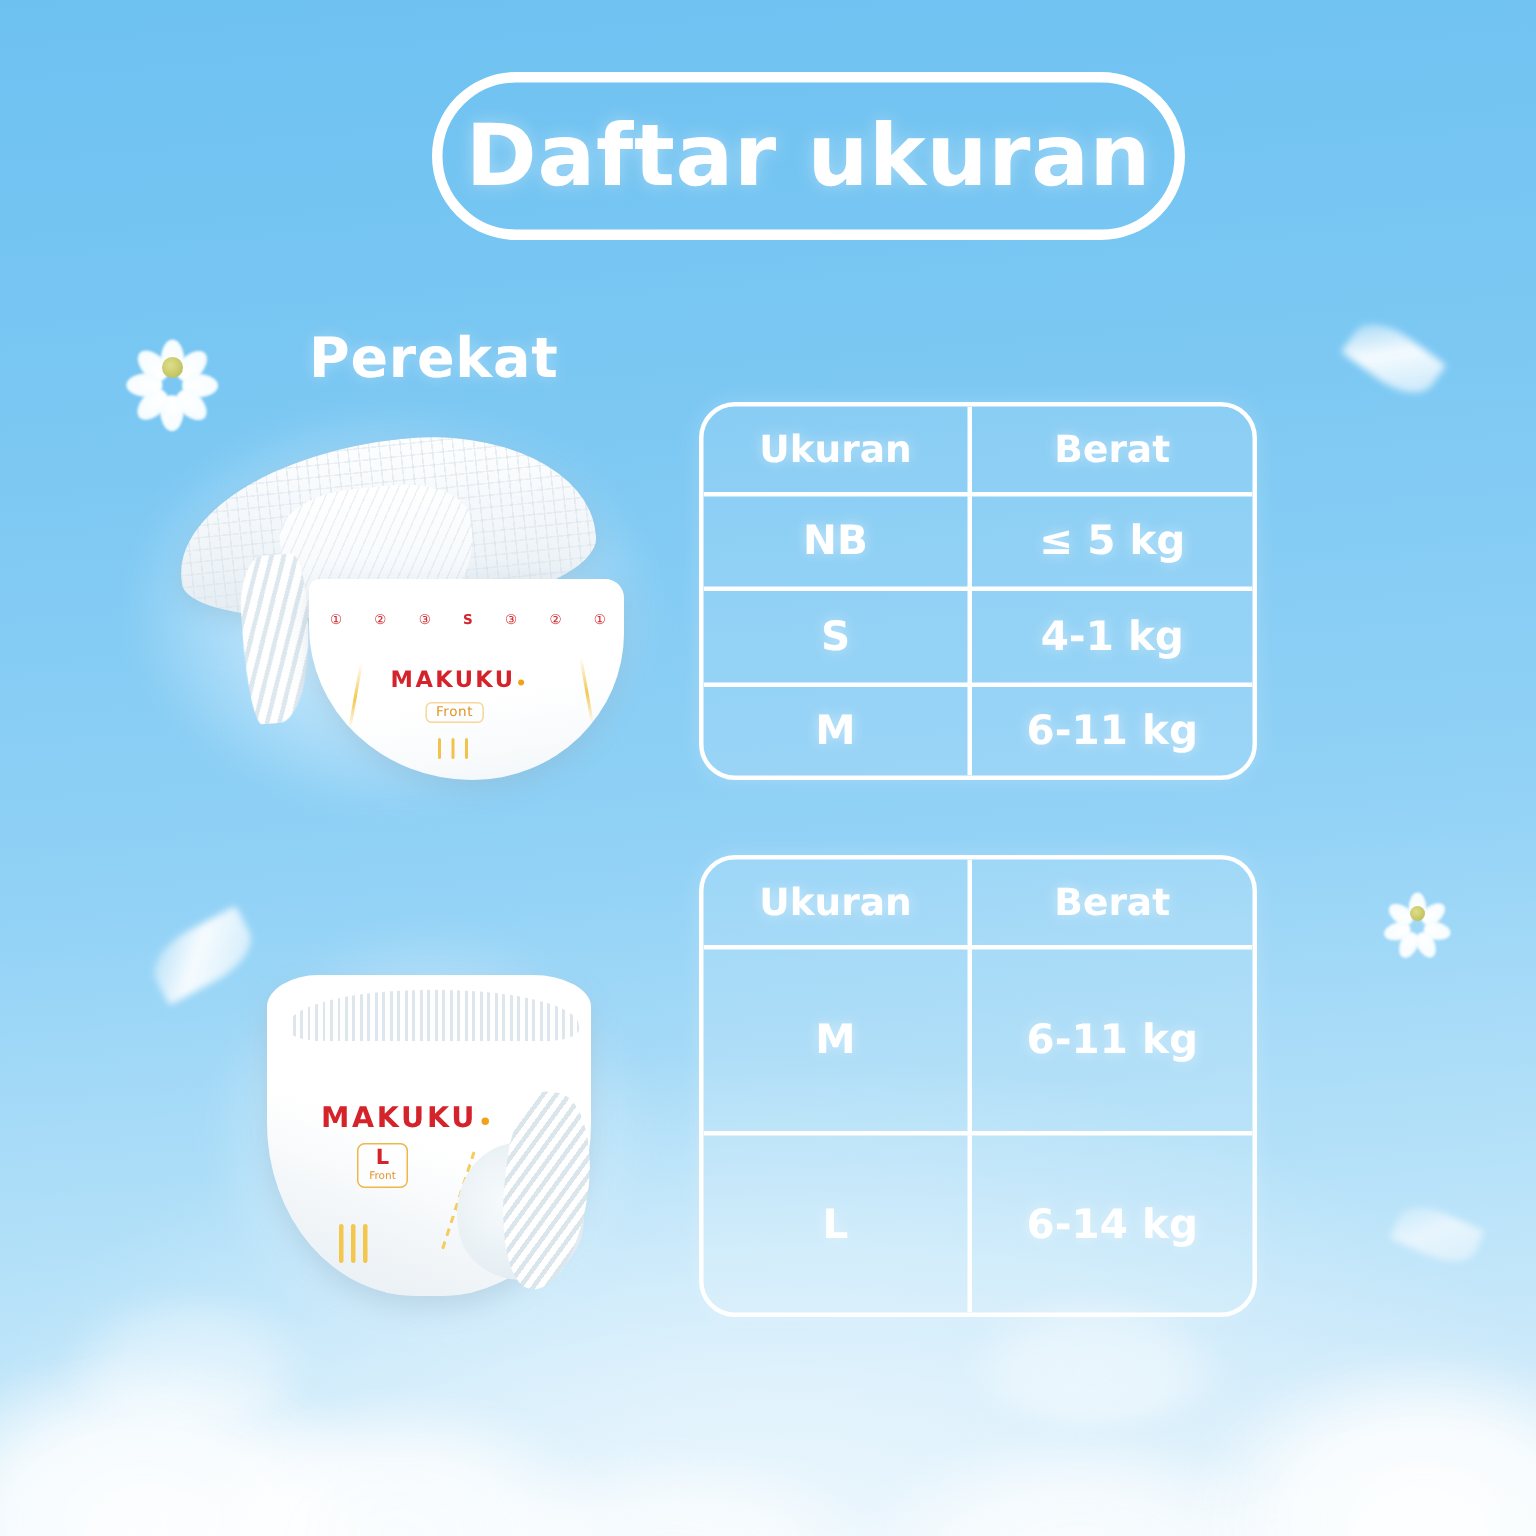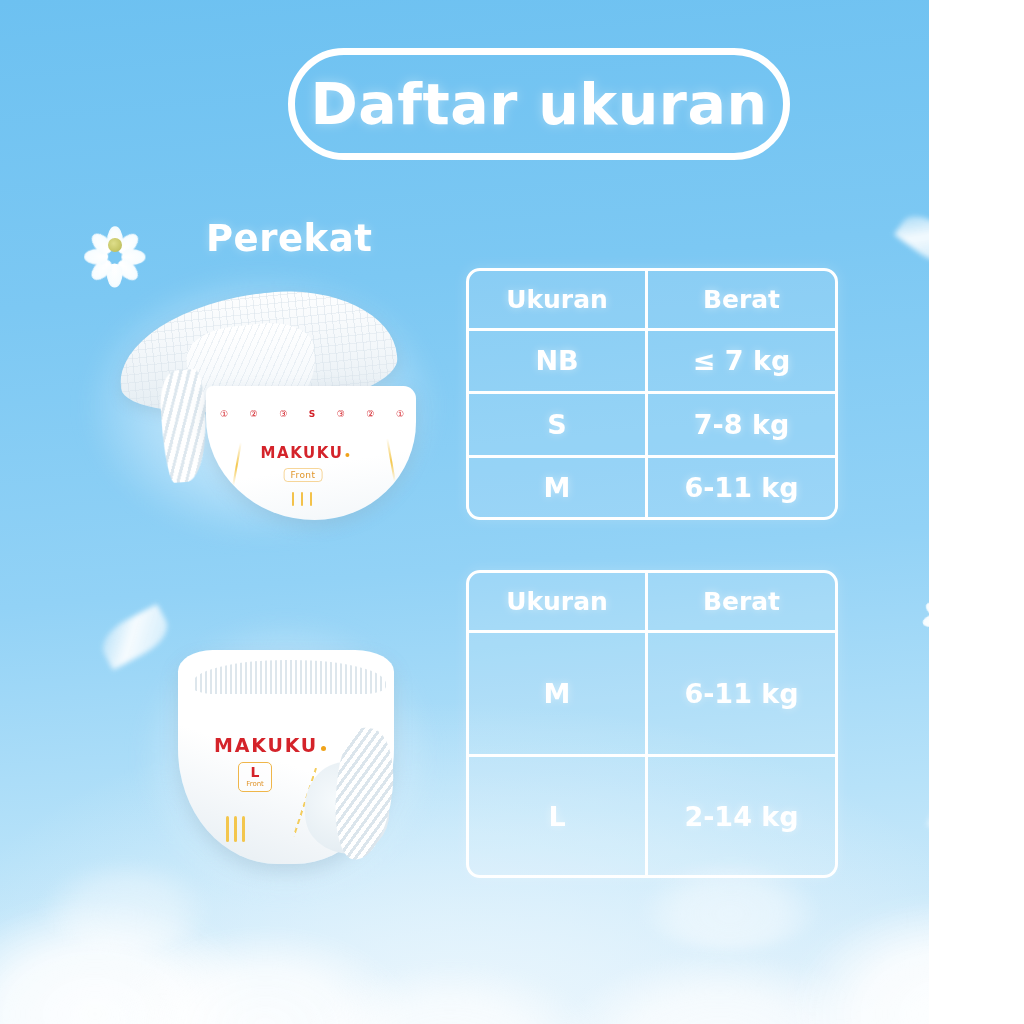--- a/index.html
+++ b/index.html
@@ -7,21 +7,21 @@
 
   html, body {
     width: 1024px;
     height: 1024px;
     overflow: hidden;
     font-family: "Liberation Sans", sans-serif;
   }
 
   #page {
     position: relative;
-    width: 929px;
+    width: 1024px;
     height: 1024px;
     background:
       radial-gradient(ellipse 900px 520px at 50% 100%, #eaf6fd 0%, rgba(234,246,253,0) 62%),
       linear-gradient(175deg, #6dc1f1 0%, #7cc8f3 28%, #92d2f6 55%, #b7e2f9 78%, #dff0fb 100%);
     overflow: hidden;
     text-decoration: underline;
   }
 
   
   .deco { position: absolute; pointer-events: none; }
@@ -281,21 +281,21 @@
     position: absolute;
     width: 3px; height: 26px;
     background: #f3c64d;
     border-radius: 2px;
   }
 
   
   .size-table {
     position: absolute;
     border: 3px solid #ffffff;
-    border-radius: 14px;
+    border-radius: 24px;
     overflow: hidden;
     background: rgba(255,255,255,0.10);
     box-shadow: 0 0 14px rgba(255,255,255,.18);
   }
   #table-perekat { left: 466px; top: 268px; width: 372px; height: 252px; }
   #table-celana  { left: 466px; top: 570px; width: 372px; height: 308px; }
 
   .size-table table {
     width: 100%; height: 100%;
     border-collapse: collapse;
@@ -406,25 +406,25 @@
     <table>
       <thead>
         <tr>
           <th class="col-size">Ukuran</th>
           <th class="col-weight">Berat</th>
         </tr>
       </thead>
       <tbody>
         <tr>
           <td>NB</td>
-          <td>≤ 7 kg</td>
+          <td>≤ 5 kg</td>
         </tr>
         <tr>
           <td>S</td>
-          <td>7-8 kg</td>
+          <td>4-1 kg</td>
         </tr>
         <tr>
           <td>M</td>
           <td>6-11 kg</td>
         </tr>
       </tbody>
     </table>
   </div>
 
 
@@ -455,19 +455,19 @@
           <th class="col-weight">Berat</th>
         </tr>
       </thead>
       <tbody>
         <tr>
           <td>M</td>
           <td>6-11 kg</td>
         </tr>
         <tr>
           <td>L</td>
-          <td>2-14 kg</td>
+          <td>6-14 kg</td>
         </tr>
       </tbody>
     </table>
   </div>
 
 </div>
 
 </body></html>

